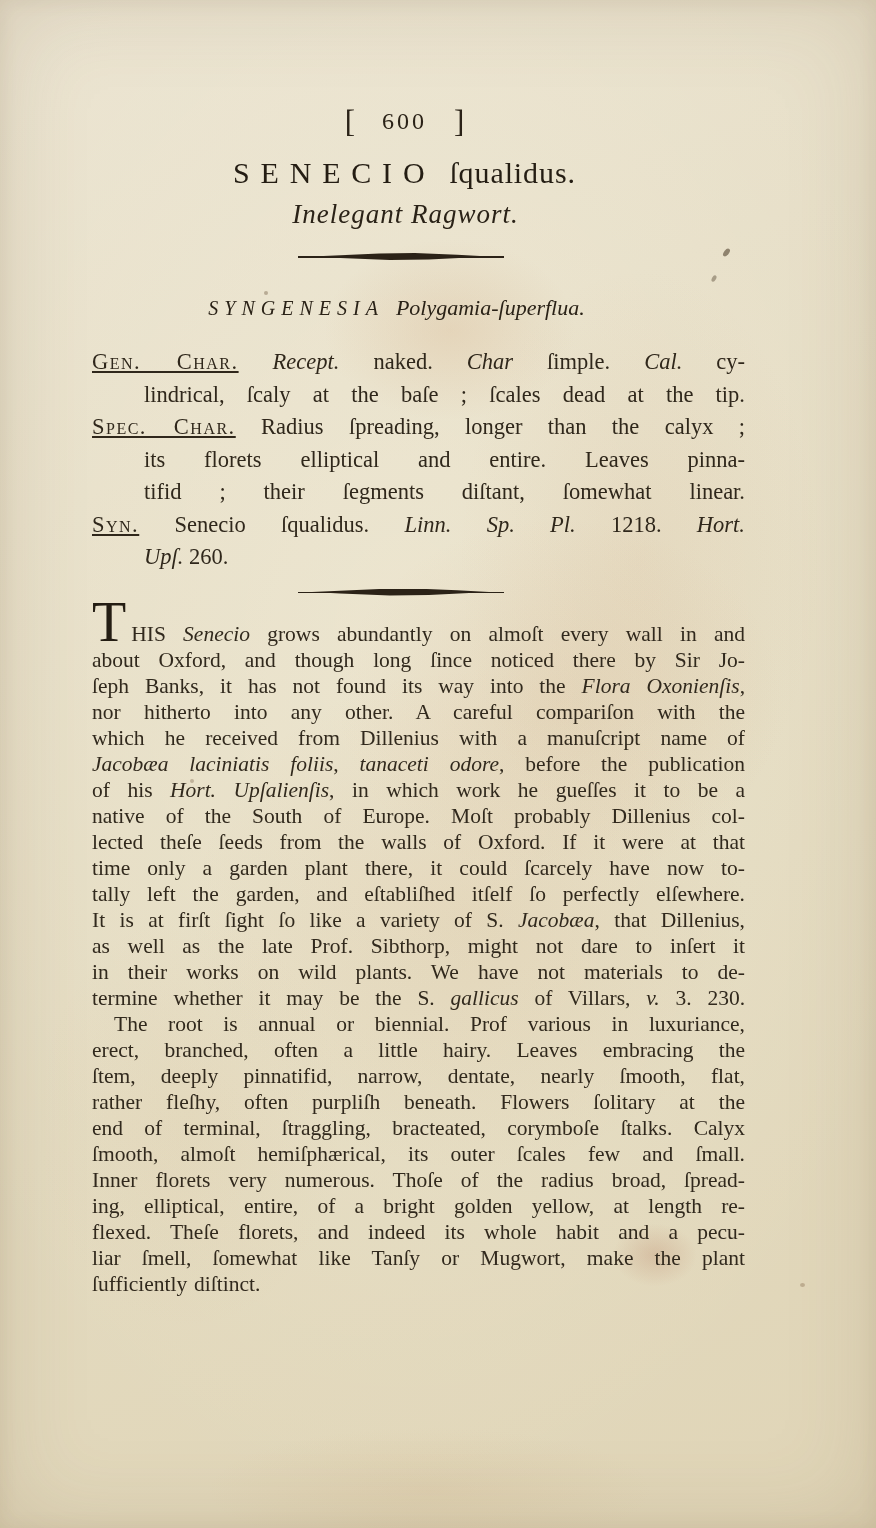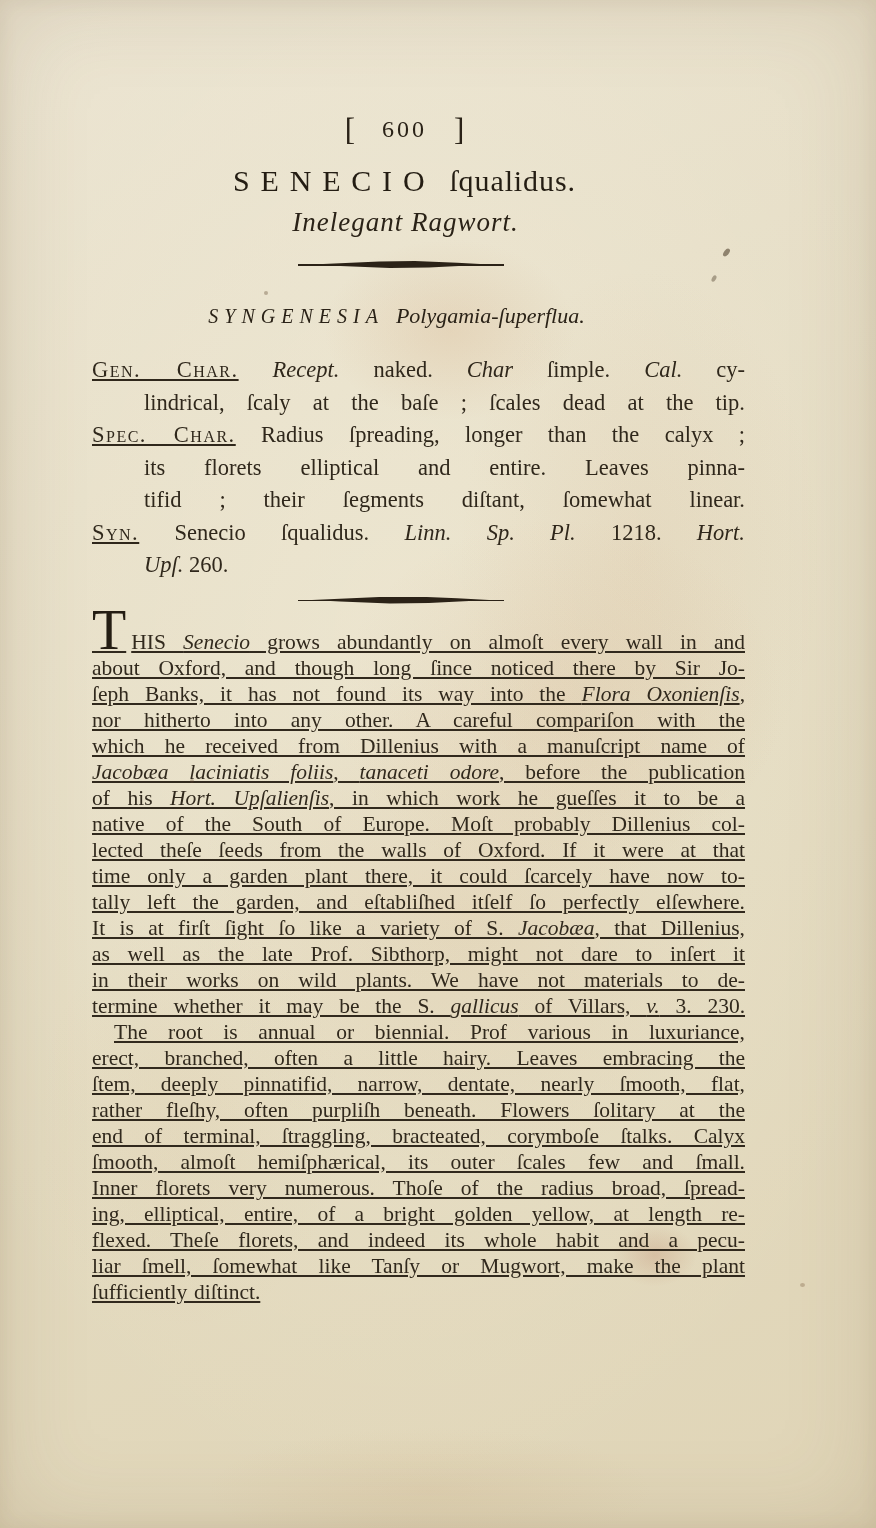--- a/index.html
+++ b/index.html
@@ -18,21 +18,21 @@
       radial-gradient(ellipse 60px 45px  at 655px 1255px,  rgba(170,100,70,0.22),  transparent 70%),
       radial-gradient(ellipse 220px 300px at 190px 1120px, rgba(205,165,115,0.08), transparent 70%),
       radial-gradient(ellipse 320px 90px  at 430px 1490px, rgba(198,158,108,0.12), transparent 70%),
       radial-gradient(ellipse 700px 1100px at 46% 42%,     rgba(255,252,238,0.25), transparent 80%),
       linear-gradient(158deg,#ebe4d1 0%, #e7dfc8 28%, #e3dabf 62%, #e0d5b7 100%);
   }
   .page::after{ 
     content:'';position:absolute;inset:0;pointer-events:none;
     box-shadow:inset 0 0 90px rgba(120,95,60,0.18), inset 0 0 18px rgba(120,95,60,0.10);
   }
-  .content{position:absolute;left:92px;top:12px;width:653px;}
+  .content{position:absolute;left:92px;top:4px;width:653px;}
 
   
   .page-number{margin-top:100px;text-align:center;transform:translateX(-14px);
                font-size:24px;color:#2a2217;}
   .page-number .bracket{font-size:31px;vertical-align:-3px;}
   .page-number .pn-value{margin:0 27px;letter-spacing:3px;}
 
   .title{margin:16px 0 0;text-align:center;transform:translateX(-14px);
          font-size:30px;font-weight:400;color:#241d13;}
   .title .genus{letter-spacing:0.36em;}
@@ -54,21 +54,21 @@
   
   .char-block{margin-top:25px;font-size:22.5px;line-height:32.5px;}
   .tline{text-align:justify;text-align-last:justify;}
   .tline.no-just{text-align-last:left;}
   .entry .tline + .tline{margin-left:52px;}
   .sc{font-variant:small-caps;letter-spacing:1.5px;text-decoration:underline;}
 
   .rule-2{margin-top:15px;}
 
   
-  .body-block{margin-top:25px;font-size:21.5px;line-height:26px;word-spacing:1.5px;color:#31291d;text-decoration:underline;}
+  .body-block{margin-top:25px;font-size:21.5px;line-height:26px;word-spacing:1.5px;color:#31291d;}
   .body-block .indent{text-indent:22px;}
   .dropcap{font-size:56px;line-height:0;margin-right:5px;letter-spacing:0;color:#241d13;}
 
   
   .speck{position:absolute;border-radius:50%;pointer-events:none;}
   .speck.s1{left:724px;top:248px;width:5px;height:9px;background:rgba(70,55,35,0.55);transform:rotate(38deg);}
   .speck.s2{left:712px;top:275px;width:4px;height:7px;background:rgba(70,55,35,0.40);transform:rotate(30deg);}
   .speck.s3{left:264px;top:291px;width:4px;height:4px;background:rgba(90,65,40,0.35);}
   .speck.s4{left:800px;top:1283px;width:5px;height:4px;background:rgba(110,80,50,0.30);}
   .speck.s5{left:190px;top:779px;width:4px;height:4px;background:rgba(100,70,45,0.30);}

